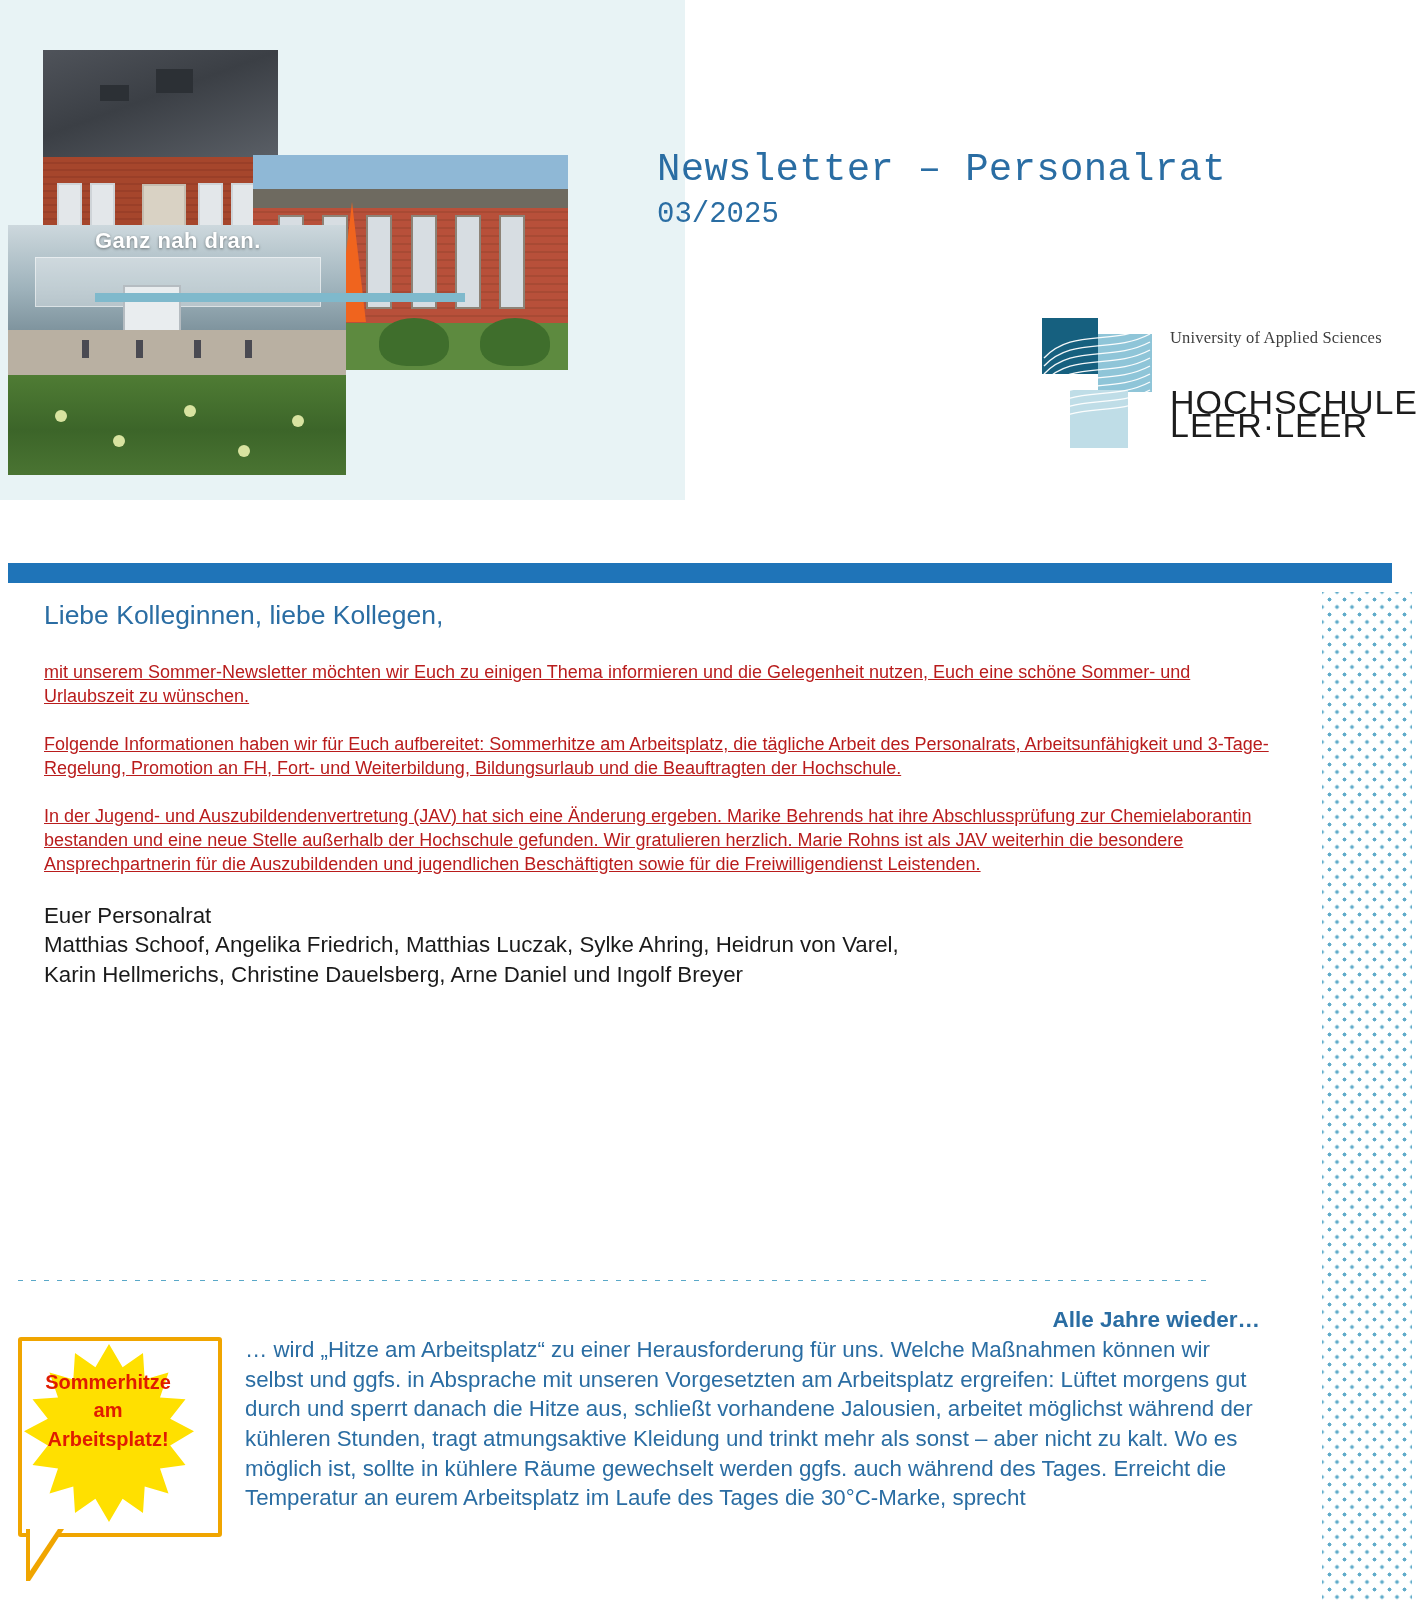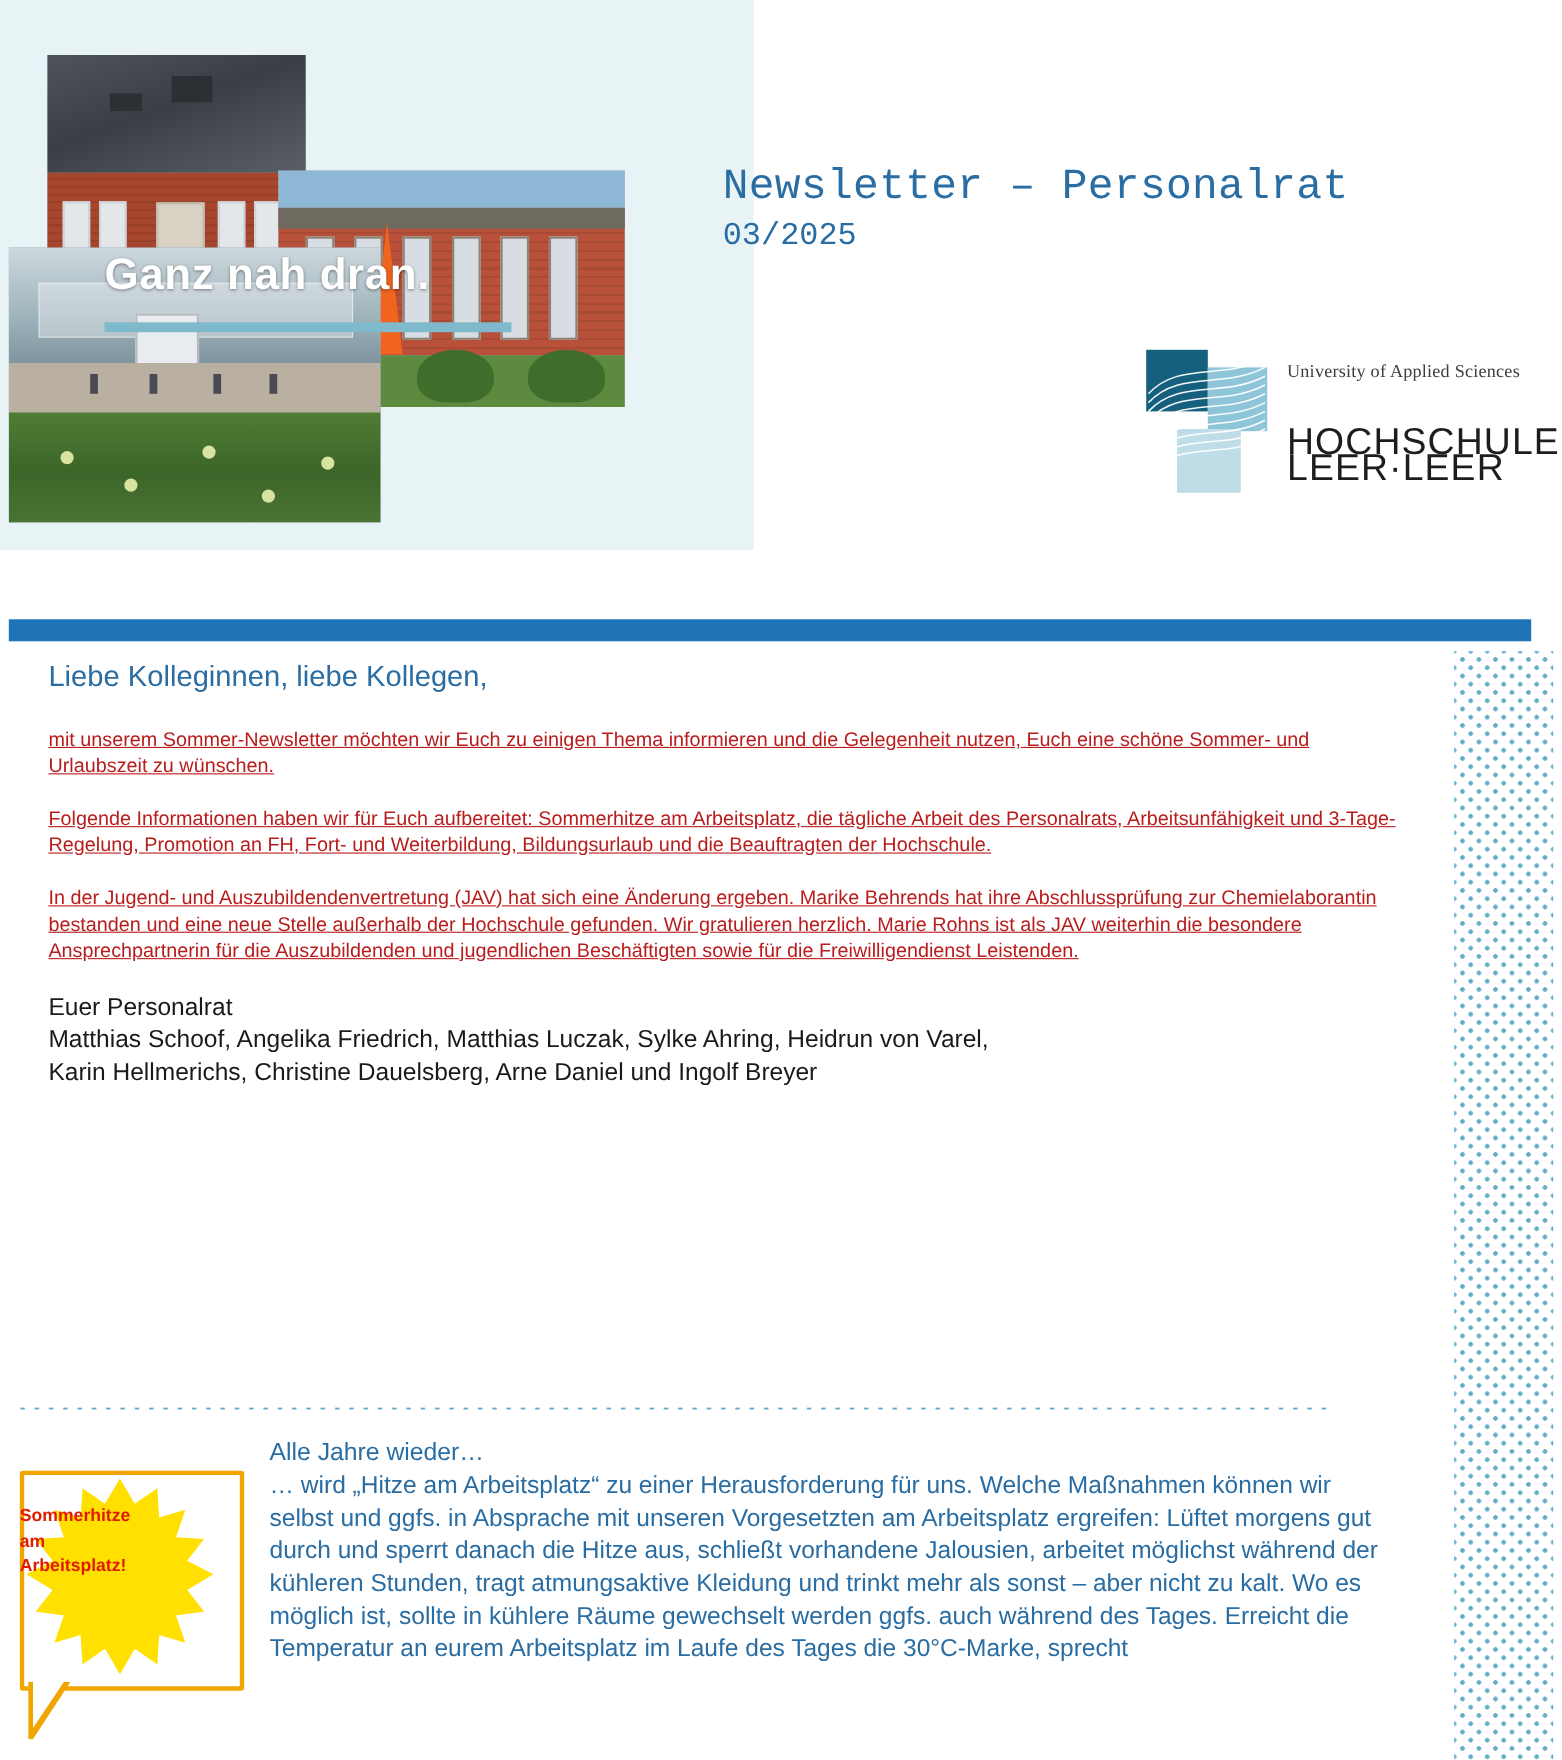--- a/index.html
+++ b/index.html
@@ -187,21 +187,21 @@
     left: 34%; top: 24%;
     width: 16%; height: 26%;
     background: #e9edef;
     border: 2px solid #b5bcc1;
   }
 
   .claim {
     position: absolute;
     left: 95px;
     top: 228px;
-    font-size: 40px;
+    font-size: 22px;
     color: #ffffff;
     font-weight: bold;
     letter-spacing: .5px;
     text-shadow: 0 1px 3px rgba(0,0,0,.45);
     z-index: 5;
     white-space: nowrap;
   }
   .claim-underline {
     position: absolute;
     left: 95px;
@@ -394,39 +394,41 @@
       86% 42%, 100% 49%, 86% 57%, 95% 68%, 80% 70%, 85% 84%, 71% 80%,
       70% 95%, 58% 87%, 50% 100%, 42% 87%, 30% 95%, 29% 80%, 15% 84%,
       20% 70%, 5% 68%, 14% 57%, 0% 49%, 14% 42%, 5% 31%, 20% 30%,
       15% 16%, 29% 20%, 30% 5%, 42% 13%);
   }
   .bubble-text {
     position: absolute;
     left: 18px;
     top: 1368px;
     width: 180px;
-    font-size: 16px;
+    text-align: center;
+    font-size: 20px;
     font-weight: bold;
     color: #e01b00;
     line-height: 1.42;
     z-index: 3;
   }
 
   
   .article {
     position: absolute;
     left: 245px;
     top: 1307px;
     width: 1015px;
     color: #2a6da3;
   }
   .article-title {
     font-size: 22.5px;
-    font-weight: normal;
+    font-weight: bold;
     margin-bottom: 2px;
+    text-align: right;
   }
   .article-body {
     font-size: 22.3px;
     line-height: 1.33;
   }
 </style>
 </head>
 <body>
 
 <div class="header">

